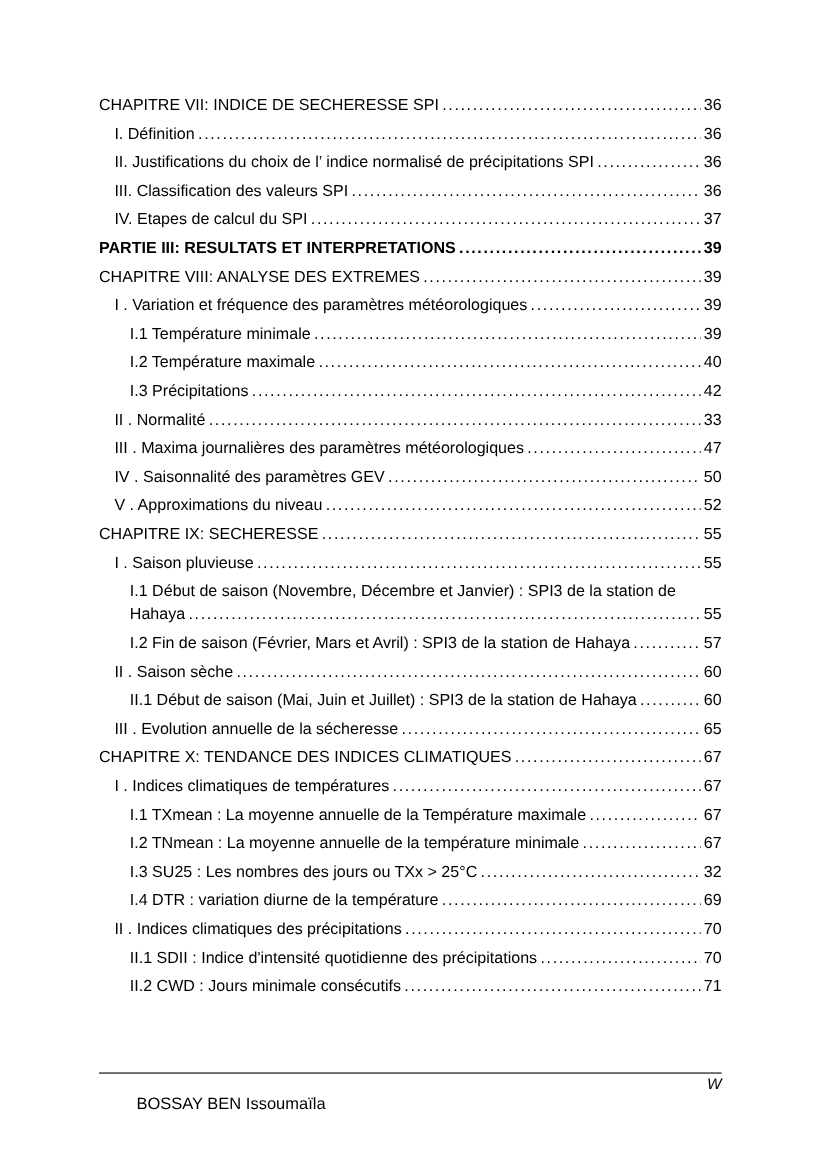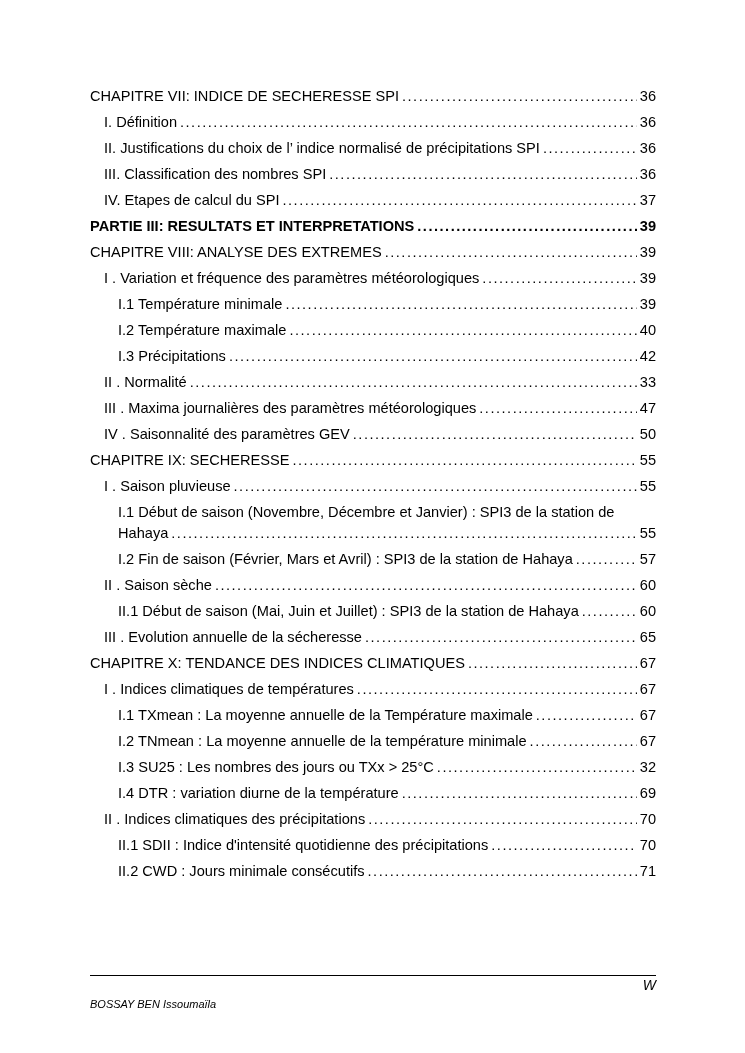--- a/index.html
+++ b/index.html
@@ -49,23 +49,23 @@
   }
   .footer-line { border-top: 1px solid #000; height: 0; }
   .footer-marker {
     text-align: right;
     font-style: italic;
     font-size: 14px;
     line-height: 19px;
   }
   .footer-author {
     text-align: left;
-    font-style: italic;
-    font-size: 11px;
+    font-size: 15px;
     line-height: 18px;
+    margin-left: 34px;
   }
 </style>
 </head>
 <body>
 
 <div class="page">
   <div class="toc">
       <div class="toc-entry lvl-0">
         <div class="row">
           <span class="toc-text">CHAPITRE VII: INDICE DE SECHERESSE SPI</span>
@@ -82,21 +82,21 @@
       </div>
       <div class="toc-entry lvl-1">
         <div class="row">
           <span class="toc-text">II. Justifications du choix de l’ indice normalisé de précipitations SPI</span>
           <span class="dots"></span>
           <span class="pagenum">36</span>
         </div>
       </div>
       <div class="toc-entry lvl-1">
         <div class="row">
-          <span class="toc-text">III. Classification des nombres SPI</span>
+          <span class="toc-text">III. Classification des valeurs SPI</span>
           <span class="dots"></span>
           <span class="pagenum">36</span>
         </div>
       </div>
       <div class="toc-entry lvl-1">
         <div class="row">
           <span class="toc-text">IV. Etapes de calcul du SPI</span>
           <span class="dots"></span>
           <span class="pagenum">37</span>
         </div>
@@ -155,20 +155,27 @@
           <span class="toc-text">III . Maxima journalières  des paramètres météorologiques</span>
           <span class="dots"></span>
           <span class="pagenum">47</span>
         </div>
       </div>
       <div class="toc-entry lvl-1">
         <div class="row">
           <span class="toc-text">IV . Saisonnalité des paramètres GEV</span>
           <span class="dots"></span>
           <span class="pagenum">50</span>
+        </div>
+      </div>
+      <div class="toc-entry lvl-1">
+        <div class="row">
+          <span class="toc-text">V . Approximations du niveau</span>
+          <span class="dots"></span>
+          <span class="pagenum">52</span>
         </div>
       </div>
       <div class="toc-entry lvl-0">
         <div class="row">
           <span class="toc-text">CHAPITRE IX: SECHERESSE</span>
           <span class="dots"></span>
           <span class="pagenum">55</span>
         </div>
       </div>
       <div class="toc-entry lvl-1">

